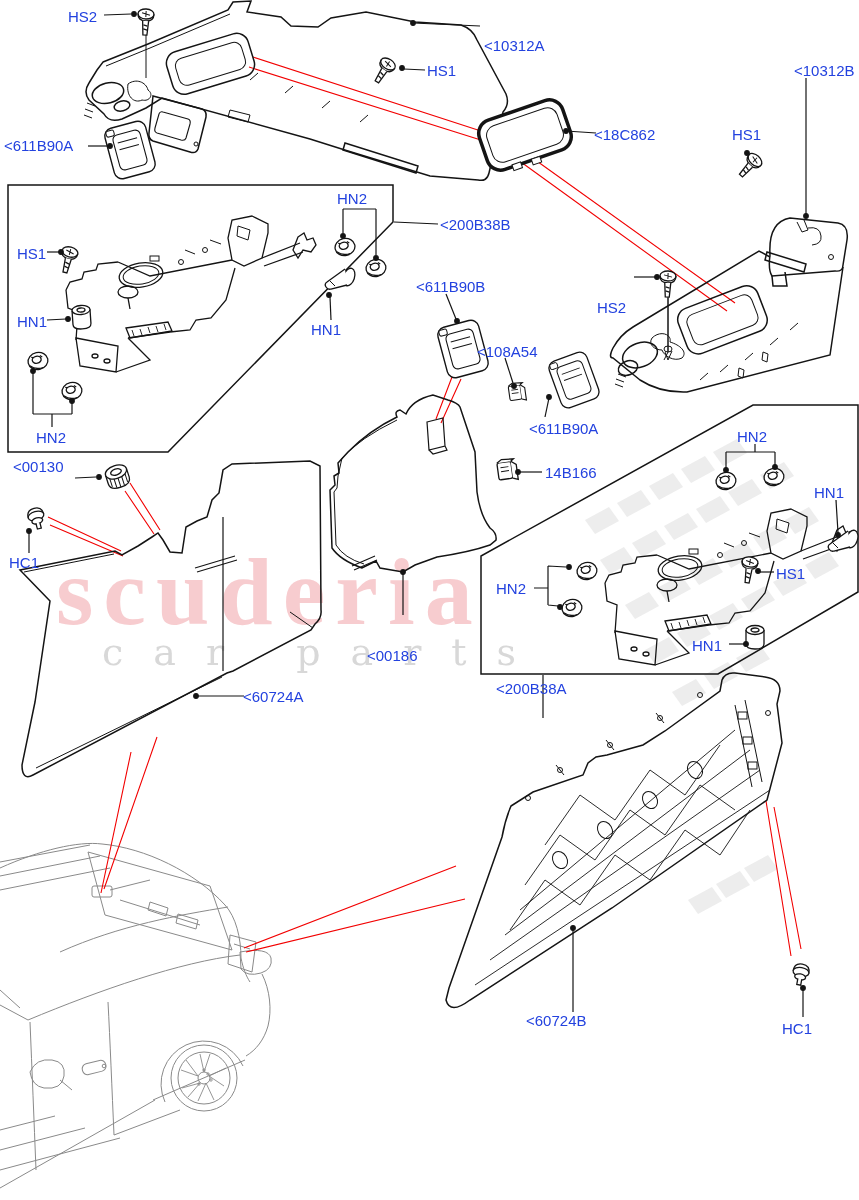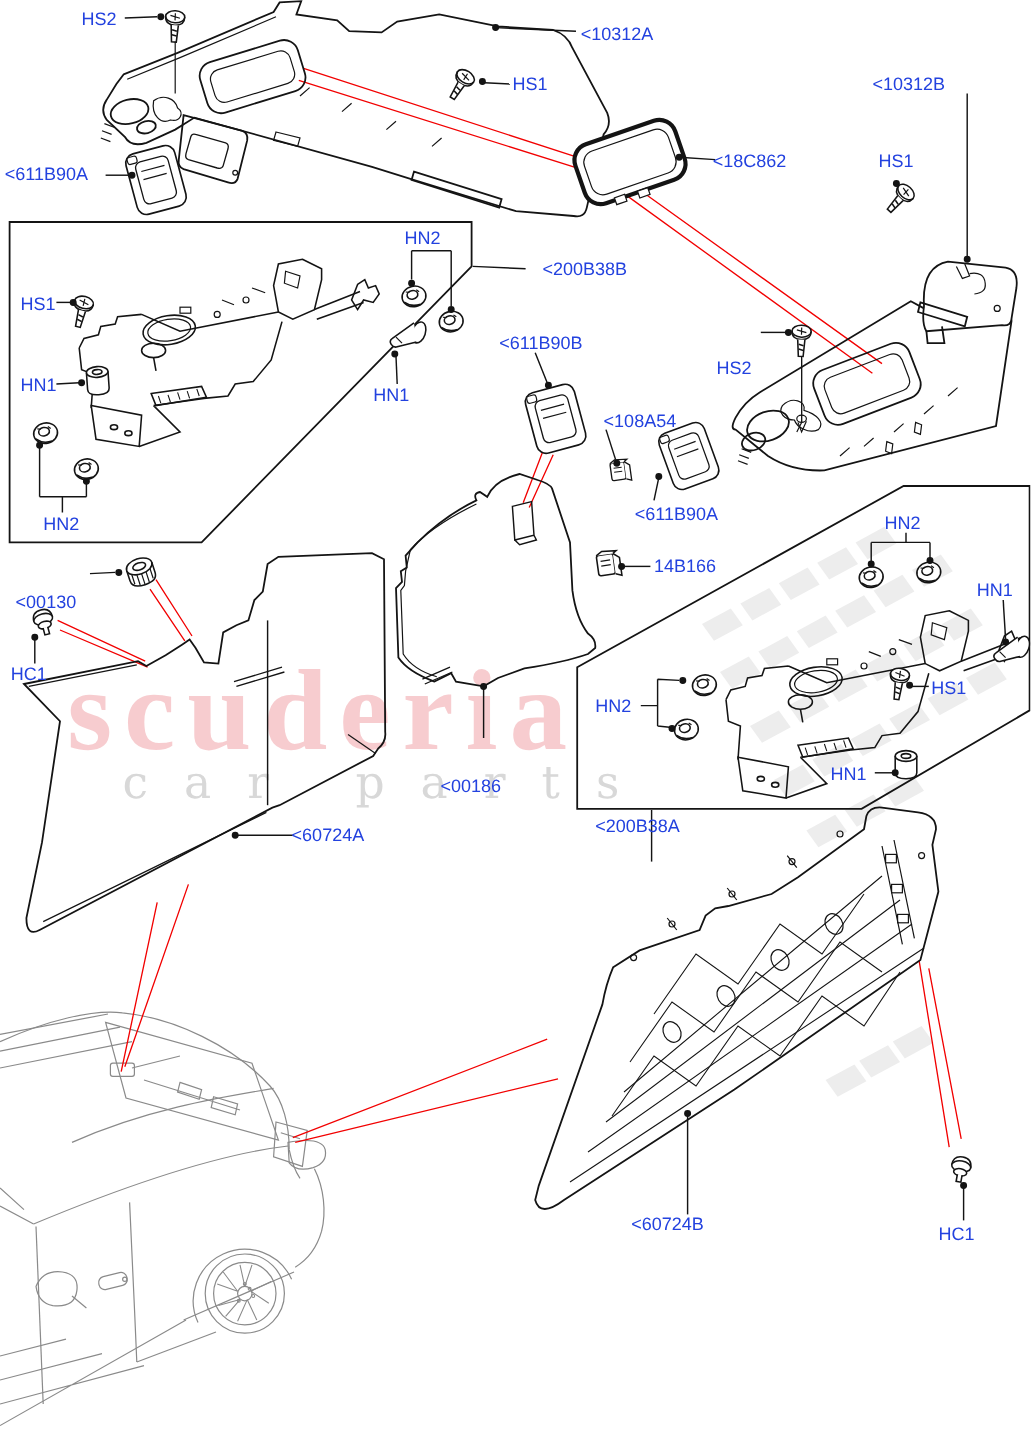--- a/index.html
+++ b/index.html
@@ -398,39 +398,39 @@
         <circle cx="758" cy="571" r="2.3"></circle>
       <path d="M729,644 L744,644" fill="none"></path>
         <circle cx="746" cy="644" r="2.3"></circle>
       <path d="M534,588 L548,588 M548,566 L548,605 M548,566 L566,567 M548,605 L558,606" fill="none"></path>
       <circle cx="569" cy="567" r="2.3"></circle>
         <circle cx="560" cy="607" r="2.3"></circle>
     </g>
   </svg>
 
   <div class="lbl" style="left:68px;top:8px">HS2</div>
-  <div class="lbl" style="left:484px;top:20px">&lt;10312A</div>
+  <div class="lbl" style="left:484px;top:37px">&lt;10312A</div>
   <div class="lbl" style="left:427px;top:62px">HS1</div>
-  <div class="lbl" style="left:727px;top:62px">&lt;10312B</div>
+  <div class="lbl" style="left:794px;top:62px">&lt;10312B</div>
   <div class="lbl" style="left:594px;top:126px">&lt;18C862</div>
   <div class="lbl" style="left:732px;top:126px">HS1</div>
   <div class="lbl" style="left:4px;top:137px">&lt;611B90A</div>
   <div class="lbl" style="left:337px;top:190px">HN2</div>
-  <div class="lbl" style="left:452px;top:216px">&lt;200B38B</div>
+  <div class="lbl" style="left:440px;top:216px">&lt;200B38B</div>
   <div class="lbl" style="left:17px;top:245px">HS1</div>
   <div class="lbl" style="left:416px;top:278px">&lt;611B90B</div>
   <div class="lbl" style="left:597px;top:299px">HS2</div>
   <div class="lbl" style="left:17px;top:313px">HN1</div>
   <div class="lbl" style="left:311px;top:321px">HN1</div>
-  <div class="lbl" style="left:503px;top:343px">&lt;108A54</div>
+  <div class="lbl" style="left:477px;top:343px">&lt;108A54</div>
   <div class="lbl" style="left:529px;top:420px">&lt;611B90A</div>
   <div class="lbl" style="left:36px;top:429px">HN2</div>
   <div class="lbl" style="left:737px;top:428px">HN2</div>
   <div class="lbl" style="left:545px;top:464px">14B166</div>
-  <div class="lbl" style="left:13px;top:494px">&lt;00130</div>
+  <div class="lbl" style="left:13px;top:458px">&lt;00130</div>
   <div class="lbl" style="left:814px;top:484px">HN1</div>
   <div class="lbl" style="left:9px;top:554px">HC1</div>
   <div class="lbl" style="left:776px;top:565px">HS1</div>
   <div class="lbl" style="left:496px;top:580px">HN2</div>
   <div class="lbl" style="left:367px;top:647px">&lt;00186</div>
   <div class="lbl" style="left:692px;top:637px">HN1</div>
   <div class="lbl" style="left:243px;top:688px">&lt;60724A</div>
   <div class="lbl" style="left:496px;top:680px">&lt;200B38A</div>
   <div class="lbl" style="left:526px;top:1012px">&lt;60724B</div>
   <div class="lbl" style="left:782px;top:1020px">HC1</div>

